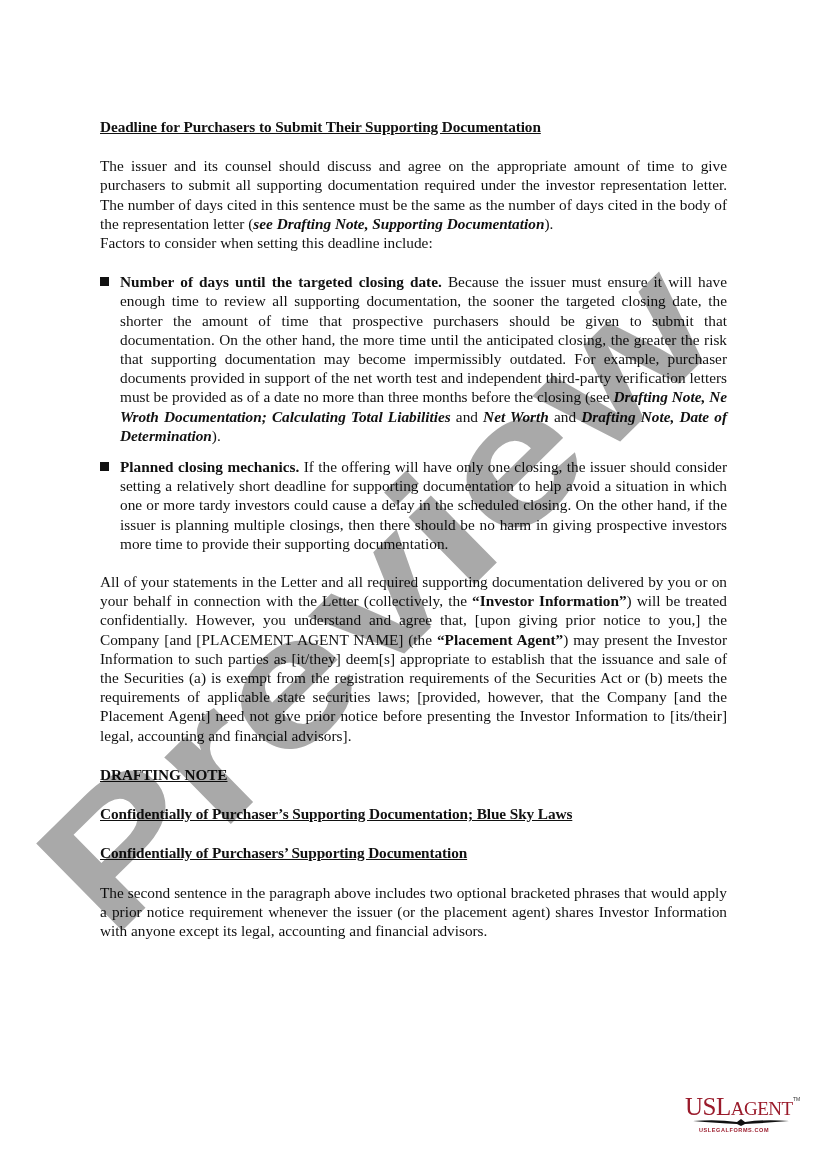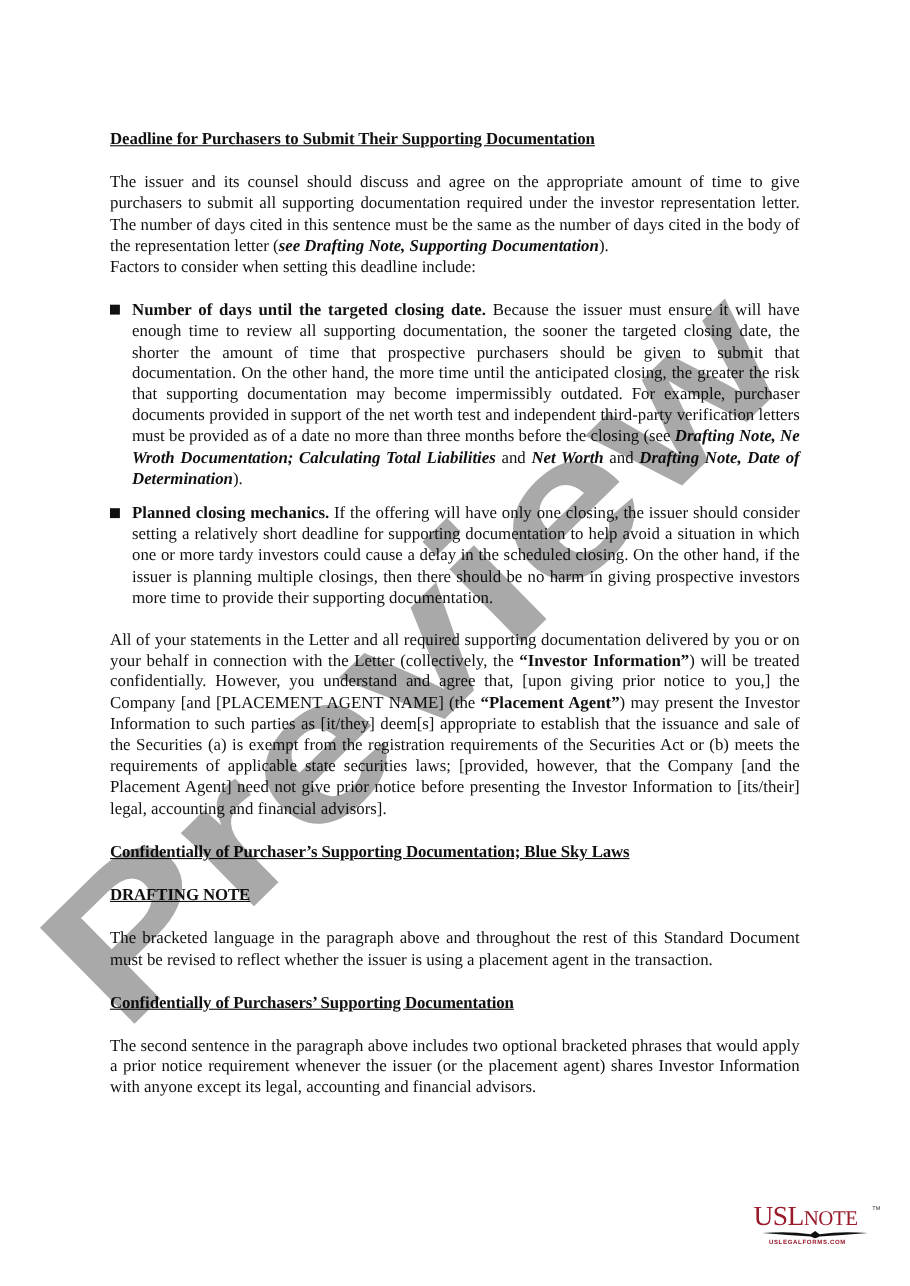--- a/index.html
+++ b/index.html
@@ -122,35 +122,34 @@
       <span class="b">Number of days until the targeted closing date.</span><span> Because the issuer must ensure it will have enough time to review all supporting documentation, the sooner the targeted closing date, the shorter the amount of time that prospective purchasers should be given to submit that documentation. On the other hand, the more time until the anticipated closing, the greater the risk that supporting documentation may become impermissibly outdated. For example, purchaser documents provided in support of the net worth test and independent third-party verification letters must be provided as of a date no more than three months before the closing (see </span><span class="i">Drafting Note, Ne Wroth Documentation; Calculating Total Liabilities</span><span> and </span><span class="i">Net Worth</span><span> and </span><span class="i">Drafting Note, Date of Determination</span><span>).</span>
     </li>
     <li class="bullet-item">
       <span class="bullet-marker"></span>
       <span class="b">Planned closing mechanics.</span><span> If the offering will have only one closing, the issuer should consider setting a relatively short deadline for supporting documentation to help avoid a situation in which one or more tardy investors could cause a delay in the scheduled closing. On the other hand, if the issuer is planning multiple closings, then there should be no harm in giving prospective investors more time to provide their supporting documentation.</span>
     </li>
   </ul>
 
   <p class="para"><span>All of your statements in the Letter and all required supporting documentation delivered by you or on your behalf in connection with the Letter (collectively, the </span><span class="b">“Investor Information”</span><span>) will be treated confidentially. However, you understand and agree that, [upon giving prior notice to you,] the Company [and [PLACEMENT AGENT NAME] (the </span><span class="b">“Placement Agent”</span><span>) may present the Investor Information to such parties as [it/they] deem[s] appropriate to establish that the issuance and sale of the Securities (a) is exempt from the registration requirements of the Securities Act or (b) meets the requirements of applicable state securities laws; [provided, however, that the Company [and the Placement Agent] need not give prior notice before presenting the Investor Information to [its/their] legal, accounting and financial advisors].</span></p>
 
+  <p class="heading">DRAFTING NOTE</p>
+
   <p class="heading">Confidentially of Purchaser’s Supporting Documentation; Blue Sky Laws</p>
 
-  <p class="heading">DRAFTING NOTE</p>
-
-  <p class="para">The bracketed language in the paragraph above and throughout the rest of this Standard Document must be revised to reflect whether the issuer is using a placement agent in the transaction.</p>
 
   <p class="heading">Confidentially of Purchasers’ Supporting Documentation</p>
 
   <p class="para">The second sentence in the paragraph above includes two optional bracketed phrases that would apply a prior notice requirement whenever the issuer (or the placement agent) shares Investor Information with anyone except its legal, accounting and financial advisors.</p>
 </div>
 
 <svg class="watermark" viewBox="0 0 827 1169" width="827" height="1169">
   <text x="0" y="0" font-size="178" text-anchor="middle" textLength="860" lengthAdjust="spacingAndGlyphs" transform="translate(418 640) rotate(-44.5)">Preview</text>
 </svg>
 
 <div class="logo">
-  <div class="logo-word"><span>US</span><span>L</span><span class="small">NOTE</span></div>
+  <div class="logo-word"><span>US</span><span>L</span><span class="small">AGENT</span></div>
   <div class="logo-tm">TM</div>
   <svg class="logo-eagle" viewBox="0 0 96 8">
     <path d="M0 3 Q24 1 44 4 L48 1 L52 4 Q72 1 96 3 Q72 5 52 6 L48 8 L44 6 Q24 5 0 3 Z" fill="#111"></path>
   </svg>
   <div class="logo-url">USLEGALFORMS.COM</div>
 </div>
 
 </body></html>

